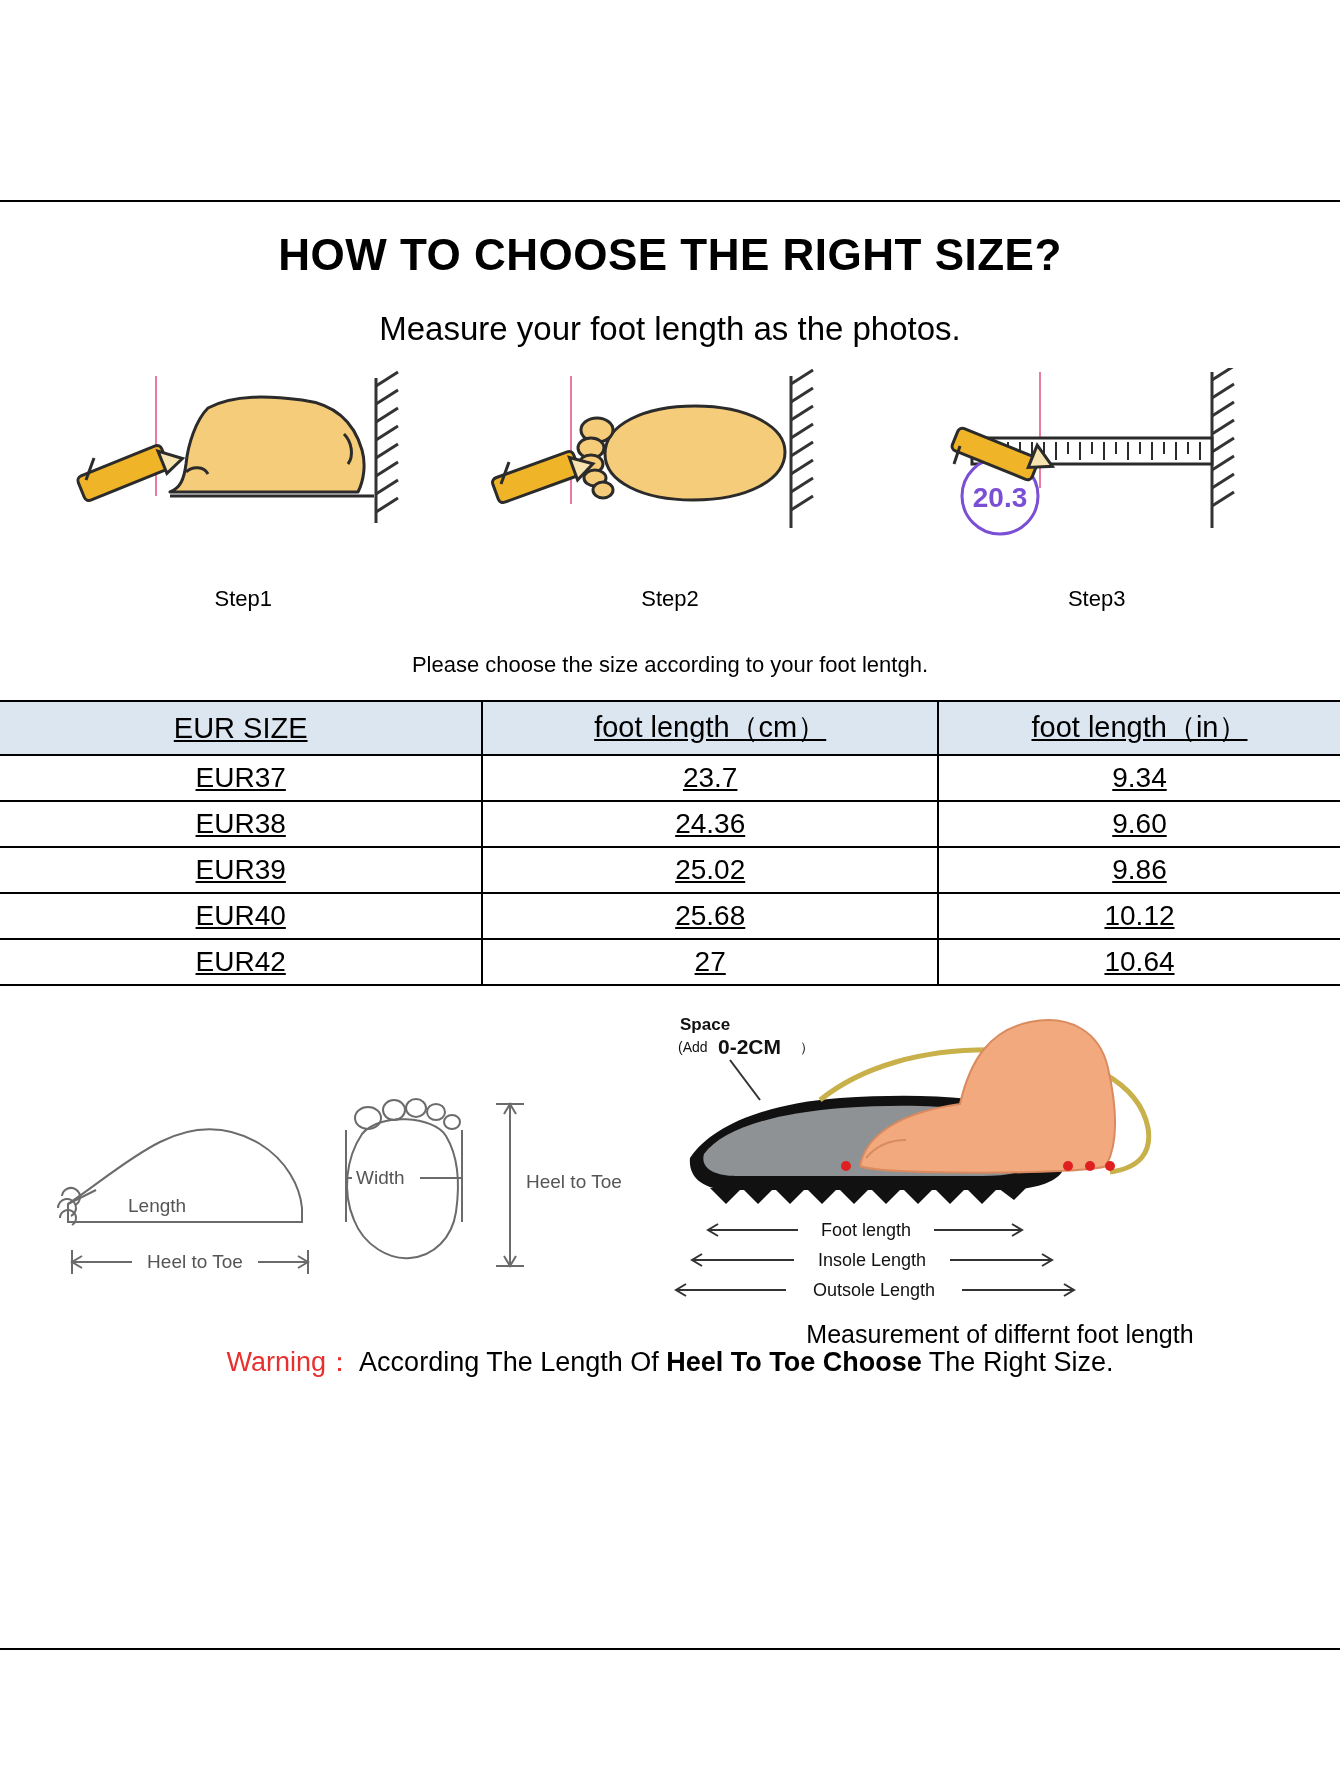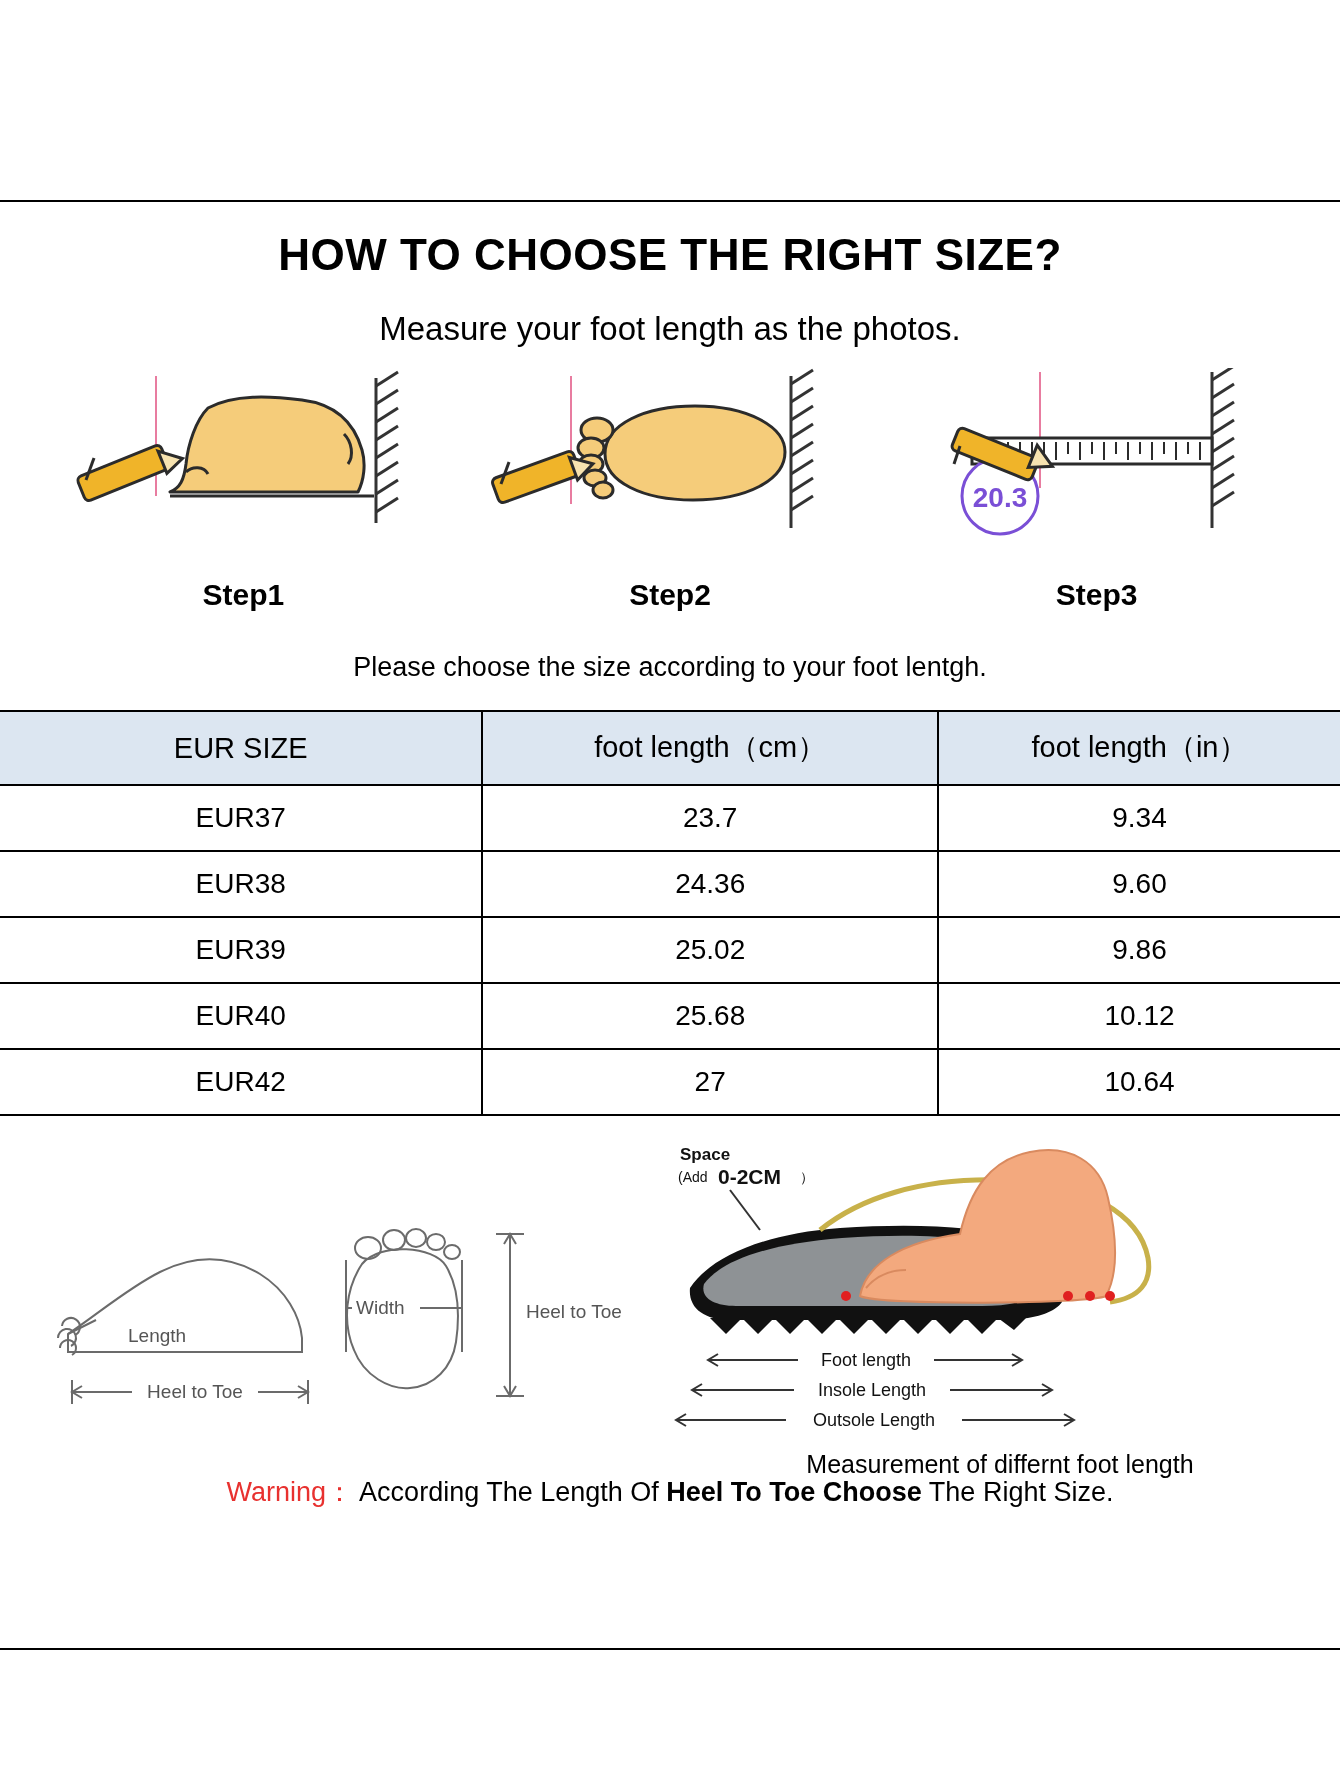--- a/index.html
+++ b/index.html
@@ -58,43 +58,45 @@
   }
   .step {
     width: 370px;
     text-align: center;
   }
   .step-art {
     height: 210px;
     position: relative;
   }
   .step-label {
-    font-size: 30px;
-    font-weight: bold;
+    font-size: 22px;
+    font-weight: normal;
+    margin-top: 8px;
   }
   .instruction {
     text-align: center;
-    font-size: 27px;
+    font-size: 22px;
     margin-top: 40px;
   }
   
   table.size-table {
     width: 100%;
     border-collapse: collapse;
     margin-top: 18px;
     font-size: 28px;
   }
   table.size-table th,
   table.size-table td {
     border: 2px solid #000;
     border-left: none;
     border-right: none;
     text-align: center;
-    padding: 16px 0;
+    padding: 6px 0;
     font-weight: normal;
+    text-decoration: underline;
   }
   table.size-table th {
     background: #dce6f1;
     font-size: 29px;
   }
   table.size-table td.col-sep,
   table.size-table th.col-sep {
     border-left: 2px solid #000;
     border-right: 2px solid #000;
   }

